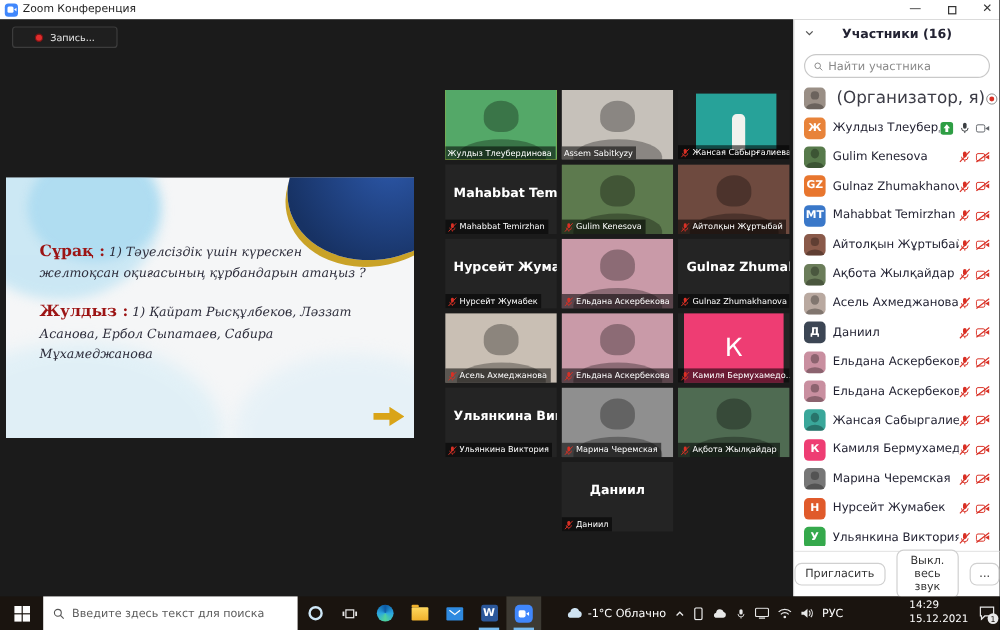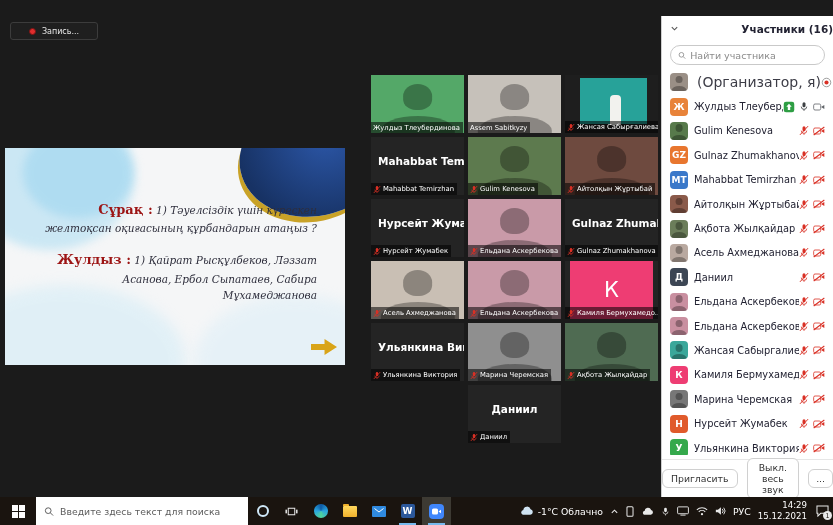--- a/index.html
+++ b/index.html
@@ -28,21 +28,21 @@
   
   .slide { position:absolute; left:5px; top:132px; width:340px; height:217px; background:#f5f6f7; overflow:hidden; }
   .wc { position:absolute; border-radius:50%; }
   .wc1 { left:-40px; top:-48px; width:170px; height:150px; background:#a9dcf2; opacity:.55; filter:blur(5px); }
   .wc2 { left:18px; top:-20px; width:110px; height:90px; background:#8fd0ee; opacity:.45; filter:blur(4px); }
   .wc3 { right:-44px; top:-52px; width:150px; height:120px;
     background:radial-gradient(circle at 60% 35%, #2c57a8, #173264 75%);
     box-shadow:-4px 6px 0 -1px #c9a227; transform:rotate(-12deg); }
   .wc4 { left:-60px; bottom:-70px; width:240px; height:150px; background:#cdeaf6; opacity:.5; filter:blur(7px); }
   .wc5 { right:-50px; bottom:-60px; width:200px; height:130px; background:#d6ecf7; opacity:.45; filter:blur(7px); }
-  .slide-text { position:absolute; left:28px; right:28px; top:52px; text-align:right;
+  .slide-text { position:absolute; left:28px; right:28px; top:52px; text-align:left;
     font-family:"DejaVu Serif", serif; color:#2e2e3c; font-size:10.5px; line-height:1.55; }
   .slide-text p + p { margin-top:14px; }
   .slide-text b { color:#9c1414; font-size:13px; font-weight:bold; }
   .slide-text i { font-style:italic; }
   .arrow { position:absolute; right:8px; bottom:10px; width:26px; height:16px; background:#d9a418;
     clip-path:polygon(0 32%, 52% 32%, 52% 0, 100% 50%, 52% 100%, 52% 68%, 0 68%); }
 
   
   .grid { position:absolute; left:371px; top:59px; width:287px; display:grid;
     grid-template-columns:repeat(3,93px); grid-auto-rows:58px; gap:4px; }
@@ -62,21 +62,21 @@
   .letter-box { position:absolute; left:5px; right:5px; top:0; bottom:0; display:flex;
     align-items:center; justify-content:center; color:#fff; font-size:21px; }
   .vlabel { position:absolute; left:0; bottom:0; max-width:100%; display:flex; align-items:center;
     gap:2px; background:rgba(0,0,0,.55); color:#fff; font-size:6.8px; padding:1.5px 3px 1.5px 2px;
     white-space:nowrap; overflow:hidden; }
   .vlabel svg { flex:0 0 auto; }
 
   
   .panel { position:absolute; top:16px; right:0; width:172px; height:481px; background:#fff;
     border-left:1px solid #cfcfcf; }
-  .panel-head { position:relative; height:26px; display:flex; align-items:center; justify-content:flex-end;
+  .panel-head { position:relative; height:26px; display:flex; align-items:center; justify-content:center;
     font-size:10.5px; font-weight:bold; color:#232333; }
   .chev { position:absolute; left:8px; top:7px; }
   .searchbox { margin:3px 8px 0 8px; height:20px; border:1px solid #c9c9c9; border-radius:10px;
     display:flex; align-items:center; gap:4px; padding:0 7px; }
   .searchbox input { border:none; outline:none; width:100%; font-size:9.5px; color:#333;
     font-family:inherit; background:transparent; }
   .searchbox input::placeholder { color:#8a8a8a; }
   .plist { position:absolute; top:54px; left:0; right:0; bottom:42px; overflow:hidden; }
   .prow { height:24.4px; display:flex; align-items:center; padding:0 8px; }
   .pavatar { width:18px; height:18px; border-radius:4px; flex:0 0 auto; margin-right:6px;
@@ -116,30 +116,44 @@
     background:#f0b12c; border-radius:1px 1px 0 0; }
   .mail { width:14px; height:11px; background:#2f8ae0; border-radius:1px; display:flex;
     align-items:center; justify-content:center; }
   .word { width:14px; height:14px; background:#2b579a; border-radius:2px; color:#fff; font-size:9px;
     font-weight:bold; display:flex; align-items:center; justify-content:center; }
   .zoomapp { width:15px; height:15px; background:#4087fc; border-radius:4px; display:flex;
     align-items:center; justify-content:center; }
   .tb-right { margin-left:auto; display:flex; align-items:center; gap:7px; padding-right:3px;
     color:#fff; font-size:9.3px; }
   .weather { display:flex; align-items:center; gap:4px; }
-  .clock { text-align:right; font-size:8.6px; line-height:1.3; }
+  .clock { text-align:left; font-size:8.6px; line-height:1.3;margin-left:48px; }
   .notif { position:relative; width:16px; height:14px; display:flex; align-items:center; justify-content:center; }
   .notif .badge { position:absolute; right:-2px; bottom:-2px; min-width:9px; height:9px; border-radius:50%;
     background:#e8e8e8; color:#1a140f; font-size:6.5px; display:flex; align-items:center; justify-content:center; }
 </style>
 </head>
 <body>
 
 <div class="app">
 
+  <div class="titlebar">
+    <span class="zoom-ico">
+      <svg width="8" height="6" viewBox="0 0 18 14">
+          <rect x="0" y="1" width="12" height="12" rx="3" fill="#fff"></rect>
+          <path d="M13 7l5-3.5v7L13 7z" fill="#fff"></path>
+        </svg>
+    </span>
+    <span class="wtitle">Zoom Конференция</span>
+    <div class="wincontrols">
+      <span>—</span>
+      <span class="maxbox"></span>
+      <span>✕</span>
+    </div>
+  </div>
 
   <div class="main">
     <button class="record">
       <span class="rec-dot"></span>
       <span>Запись...</span>
     </button>
 
     <div class="slide">
       <div class="wc wc1"></div>
       <div class="wc wc2"></div>

